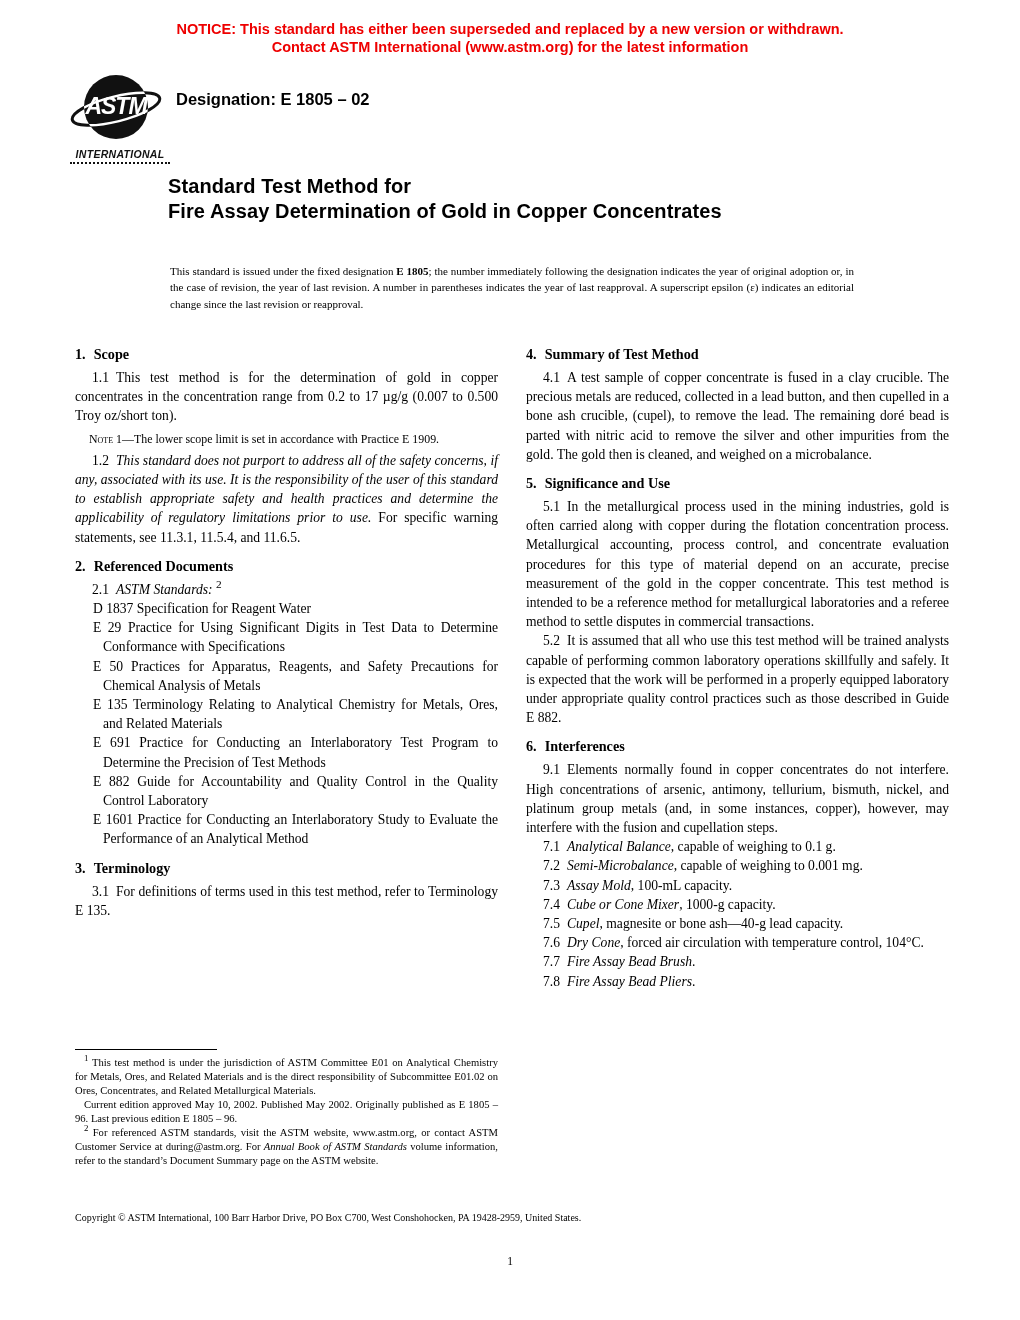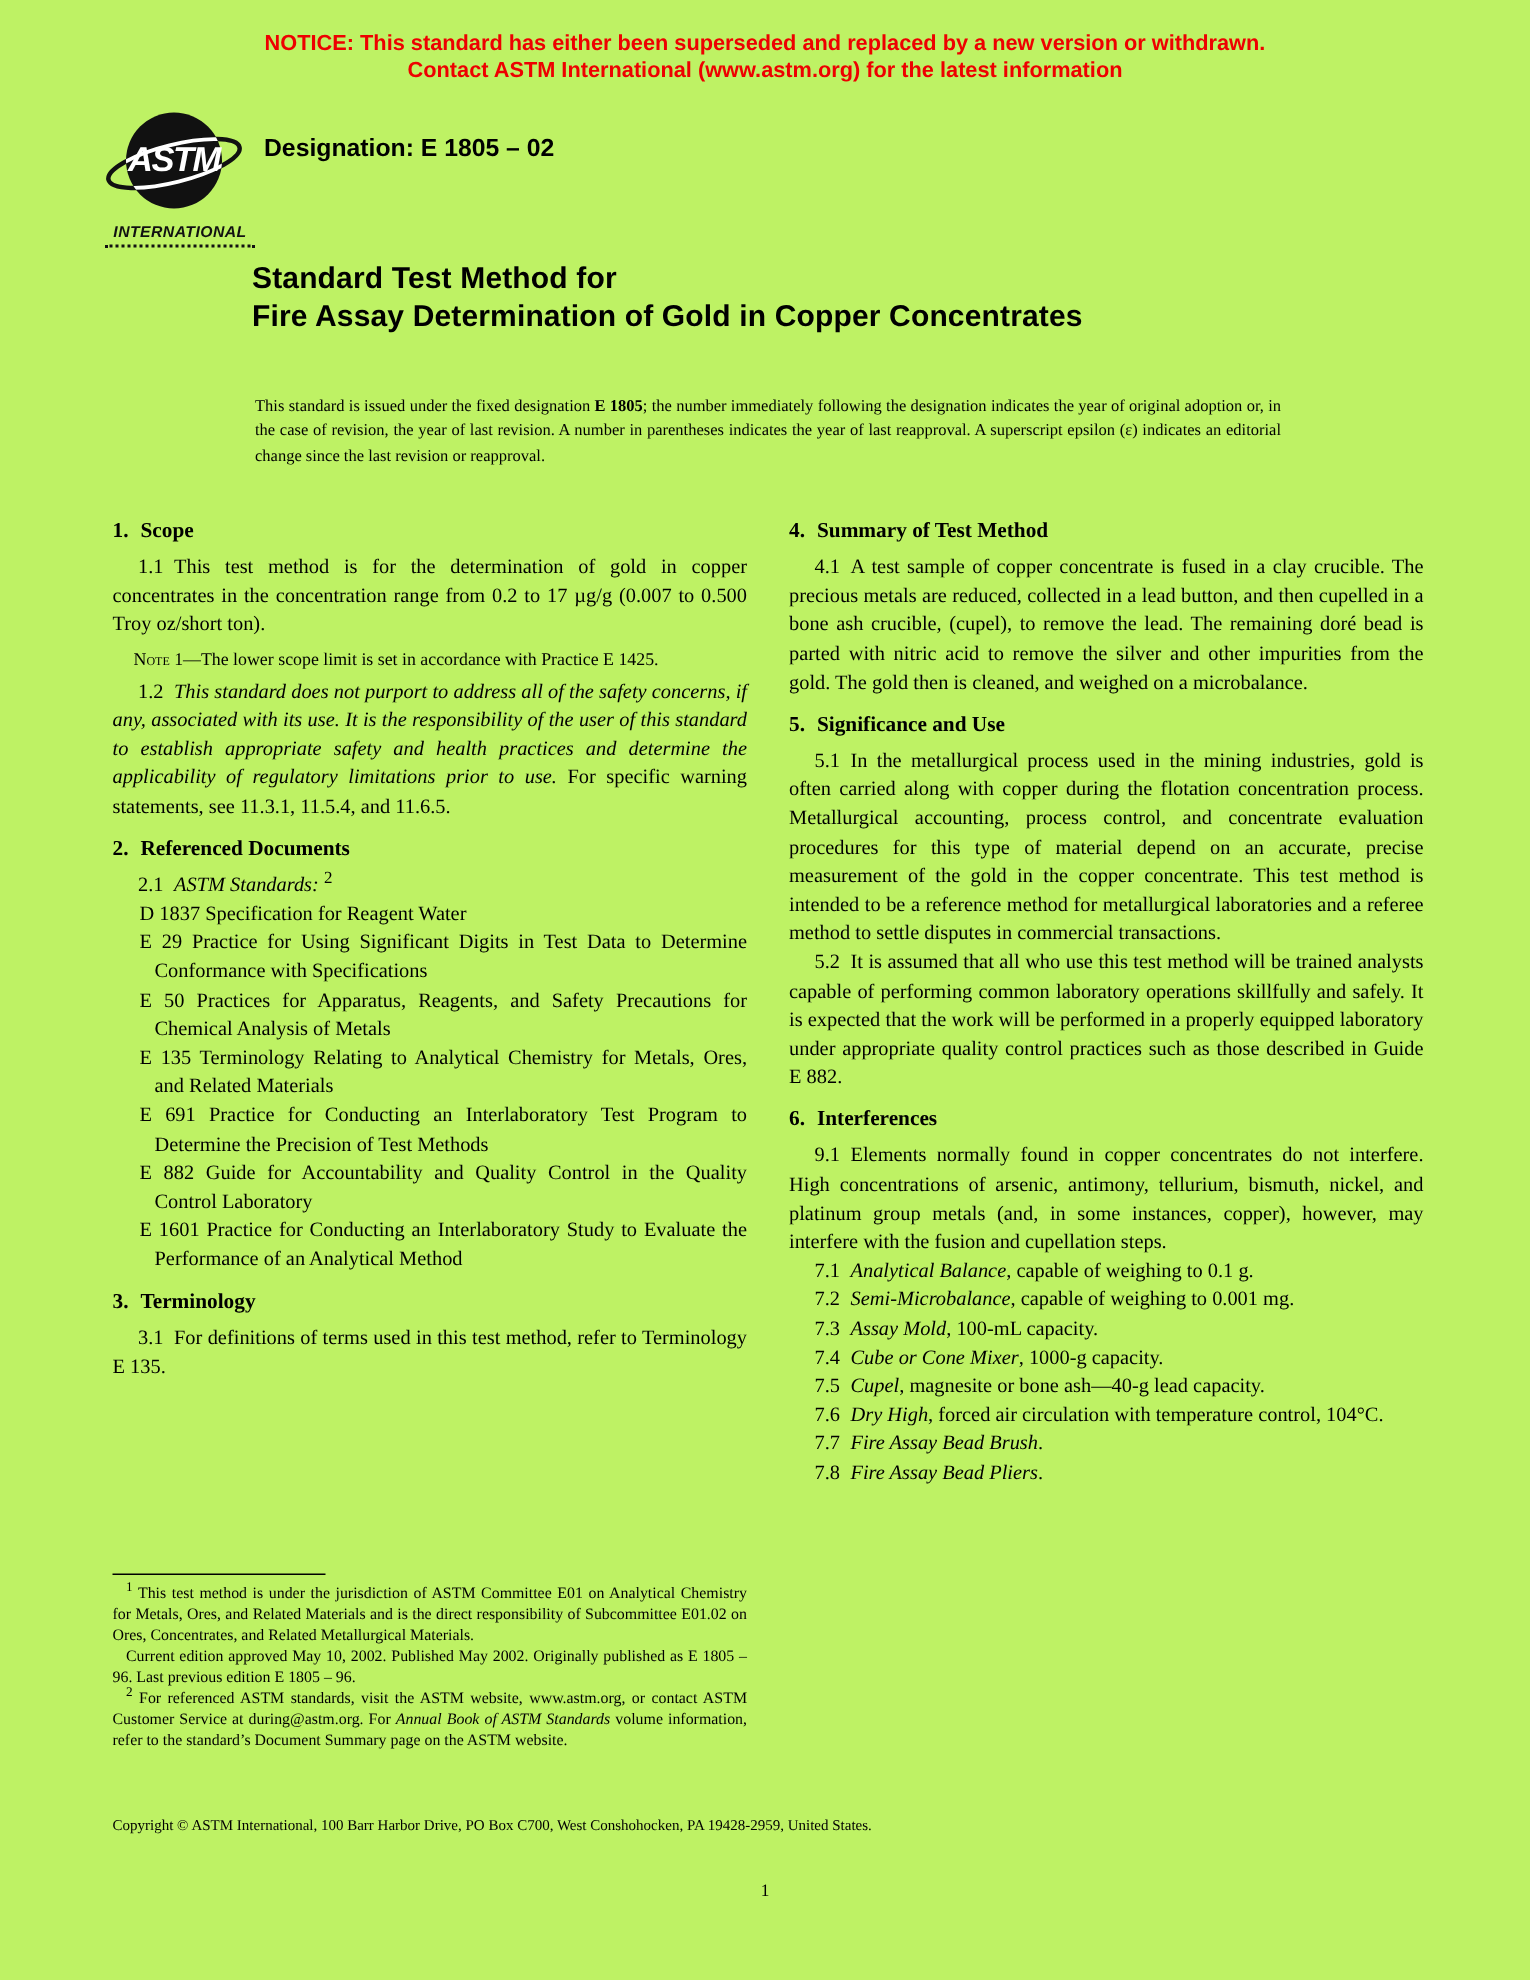--- a/index.html
+++ b/index.html
@@ -1,17 +1,17 @@
 <!DOCTYPE html>
 <html><head>
 <meta charset="utf-8">
 <style>
   html,body{margin:0;padding:0;background:#888;}
   .page{
-    position:relative;width:1020px;height:1320px;background:#bef264;
+    position:relative;width:1020px;height:1320px;background:#ffffff;
     margin:0 auto;overflow:hidden;color:#000;
     font-family:"Liberation Serif", serif;
   }
   
   .notice{
     position:absolute;top:20px;left:0;width:100%;text-align:center;
     font-family:"Liberation Sans", sans-serif;font-weight:bold;
     font-size:14.5px;line-height:18px;color:#ee0000;
   }
   
@@ -121,21 +121,21 @@
   <div class="issue">
     <span>This standard is issued under the fixed designation </span><span class="bd">E 1805</span><span>; the number immediately following the designation indicates the year of original adoption or, in the case of revision, the year of last revision. A number in parentheses indicates the year of last reapproval. A superscript epsilon (ε) indicates an editorial change since the last revision or reapproval.</span>
   </div>
 
   <div class="columns">
 
     <div class="col col-left">
 
       <h2 class="sec"><span>1.</span><span class="ht">Scope</span></h2>
       <p class="body"><span class="pnum">1.1</span><span>This test method is for the determination of gold in copper concentrates in the concentration range from 0.2 to 17 µg/g (0.007 to 0.500 Troy oz/short ton).</span></p>
-      <p class="note"><span class="sc">Note 1</span><span>—The lower scope limit is set in accordance with Practice E 1425.</span></p>
+      <p class="note"><span class="sc">Note 1</span><span>—The lower scope limit is set in accordance with Practice E 1909.</span></p>
       <p class="body"><span class="pnum">1.2</span><span class="it">This standard does not purport to address all of the safety concerns, if any, associated with its use. It is the responsibility of the user of this standard to establish appropriate safety and health practices and determine the applicability of regulatory limitations prior to use.</span><span> For specific warning statements, see 11.3.1, 11.5.4, and 11.6.5.</span></p>
 
       <h2 class="sec"><span>2.</span><span class="ht">Referenced Documents</span></h2>
       <p class="body"><span class="pnum">2.1</span><span class="it">ASTM Standards:</span> <sup>2</sup></p>
       <p class="ref">D 1837 Specification for Reagent Water</p>
       <p class="ref">E 29 Practice for Using Significant Digits in Test Data to Determine Conformance with Specifications</p>
       <p class="ref">E 50 Practices for Apparatus, Reagents, and Safety Precautions for Chemical Analysis of Metals</p>
       <p class="ref">E 135 Terminology Relating to Analytical Chemistry for Metals, Ores, and Related Materials</p>
       <p class="ref">E 691 Practice for Conducting an Interlaboratory Test Program to Determine the Precision of Test Methods</p>
       <p class="ref">E 882 Guide for Accountability and Quality Control in the Quality Control Laboratory</p>
@@ -162,21 +162,21 @@
       <p class="body"><span class="pnum">5.2</span><span>It is assumed that all who use this test method will be trained analysts capable of performing common laboratory operations skillfully and safely. It is expected that the work will be performed in a properly equipped laboratory under appropriate quality control practices such as those described in Guide E 882.</span></p>
 
       <h2 class="sec"><span>6.</span><span class="ht">Interferences</span></h2>
       <p class="body"><span class="pnum">9.1</span><span>Elements normally found in copper concentrates do not interfere. High concentrations of arsenic, antimony, tellurium, bismuth, nickel, and platinum group metals (and, in some instances, copper), however, may interfere with the fusion and cupellation steps.</span></p>
 
       <p class="body"><span class="pnum">7.1</span><span class="it">Analytical Balance</span><span>, capable of weighing to 0.1 g.</span></p>
       <p class="body"><span class="pnum">7.2</span><span class="it">Semi-Microbalance</span><span>, capable of weighing to 0.001 mg.</span></p>
       <p class="body"><span class="pnum">7.3</span><span class="it">Assay Mold</span><span>, 100-mL capacity.</span></p>
       <p class="body"><span class="pnum">7.4</span><span class="it">Cube or Cone Mixer</span><span>, 1000-g capacity.</span></p>
       <p class="body"><span class="pnum">7.5</span><span class="it">Cupel</span><span>, magnesite or bone ash—40-g lead capacity.</span></p>
-      <p class="body"><span class="pnum">7.6</span><span class="it">Dry High</span><span>, forced air circulation with temperature control, 104°C.</span></p>
+      <p class="body"><span class="pnum">7.6</span><span class="it">Dry Cone</span><span>, forced air circulation with temperature control, 104°C.</span></p>
       <p class="body"><span class="pnum">7.7</span><span class="it">Fire Assay Bead Brush</span><span>.</span></p>
       <p class="body"><span class="pnum">7.8</span><span class="it">Fire Assay Bead Pliers</span><span>.</span></p>
     </div>
   </div>
 
   <div class="copyright">Copyright © ASTM International, 100 Barr Harbor Drive, PO Box C700, West Conshohocken, PA 19428-2959, United States.</div>
   <div class="pageno">1</div>
 
 </div>
 

